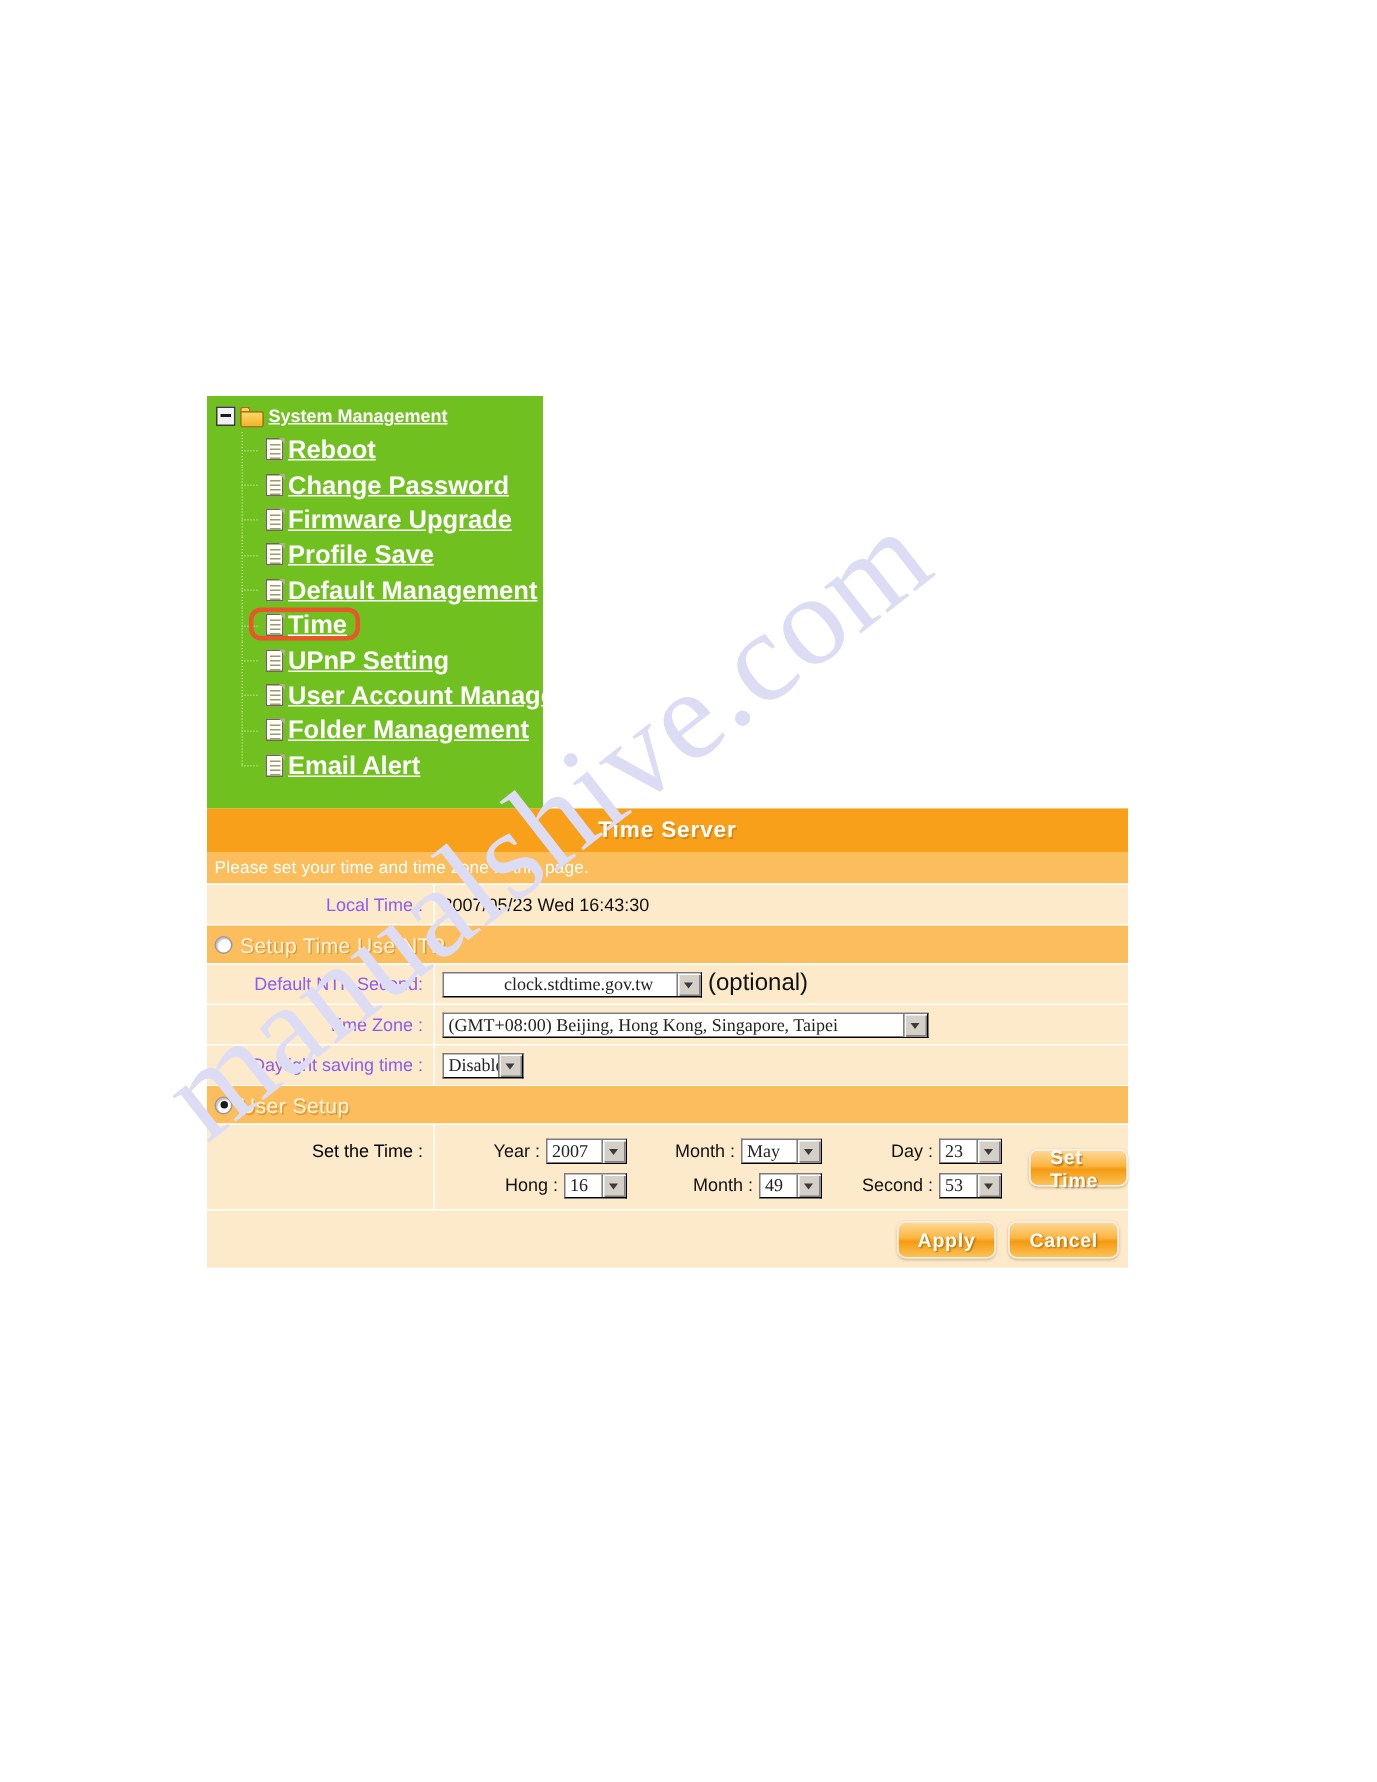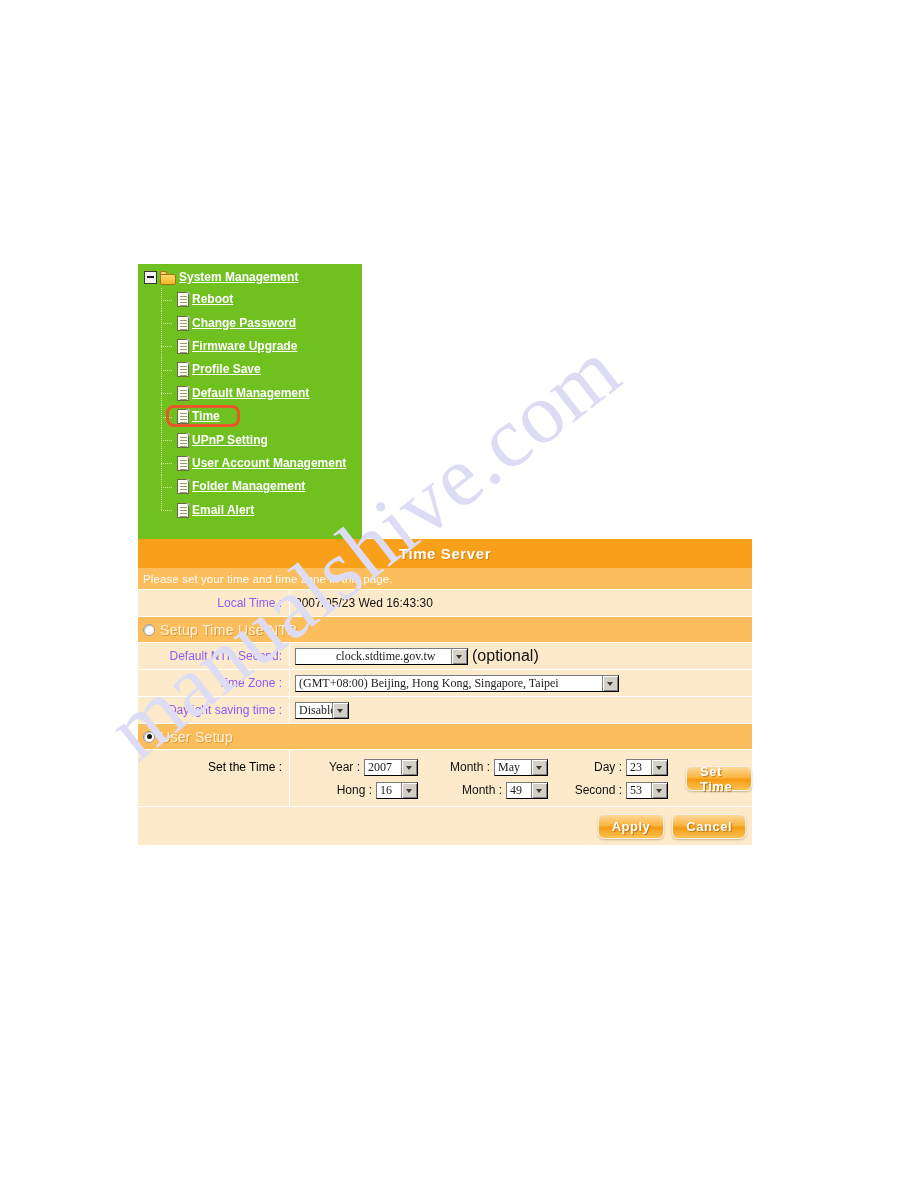--- a/index.html
+++ b/index.html
@@ -173,21 +173,21 @@
     background: #9a9a7a;
     box-shadow: 0 3px 0 #9a9a7a, 0 6px 0 #9a9a7a, 0 9px 0 #9a9a7a;
   }
   .page-icon .pfold {
     position: absolute;
     right: 0; top: 0;
     width: 0; height: 0;
     border-left: 4px solid transparent;
     border-top: 4px solid #b0b090;
   }
-  .tree-item .node-label { font-size: 12px; }
+  .tree-item .node-label { font-size: 17px; }
 
   
   #time-highlight {
     position: absolute;
     left: 166px;
     top: 405px;
     width: 74px;
     height: 22px;
     border: 3px solid #e8562a;
     border-radius: 8px;

